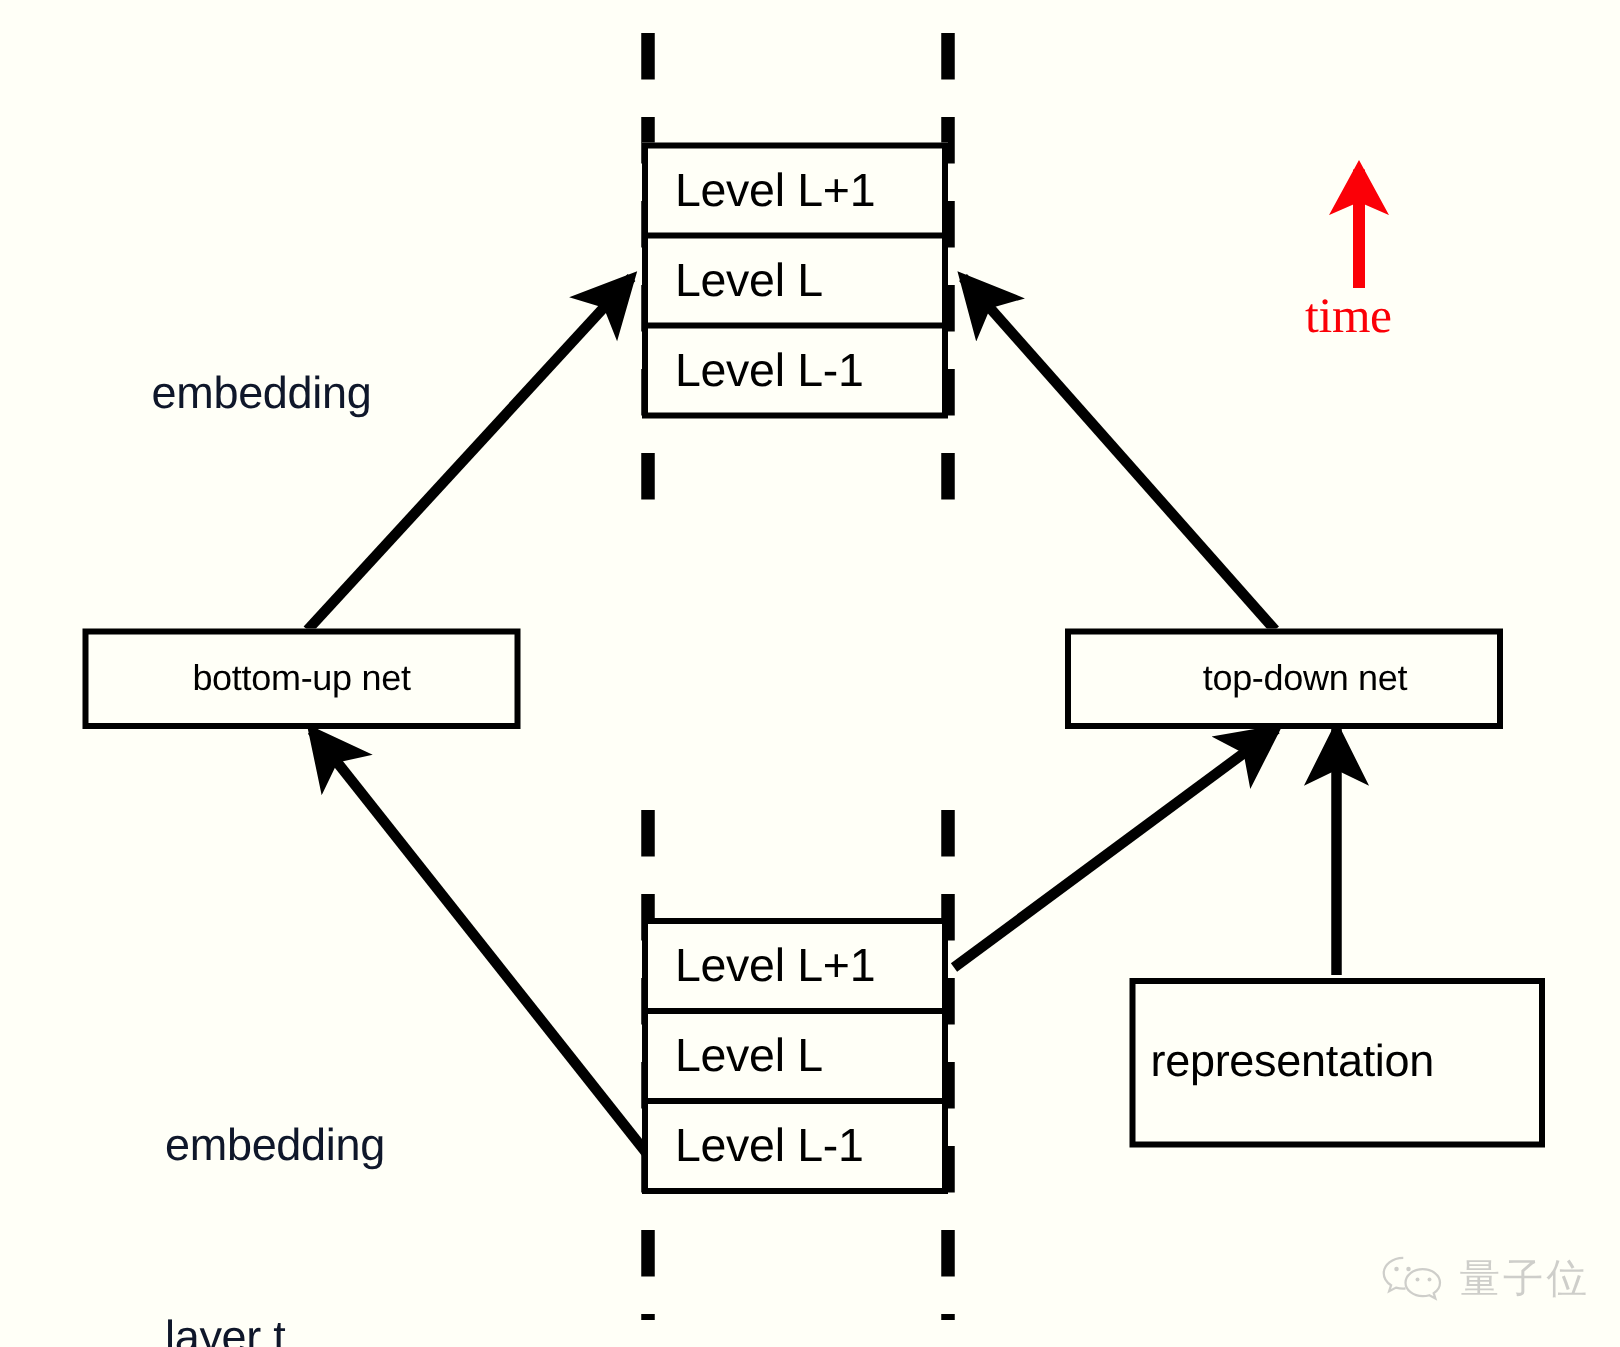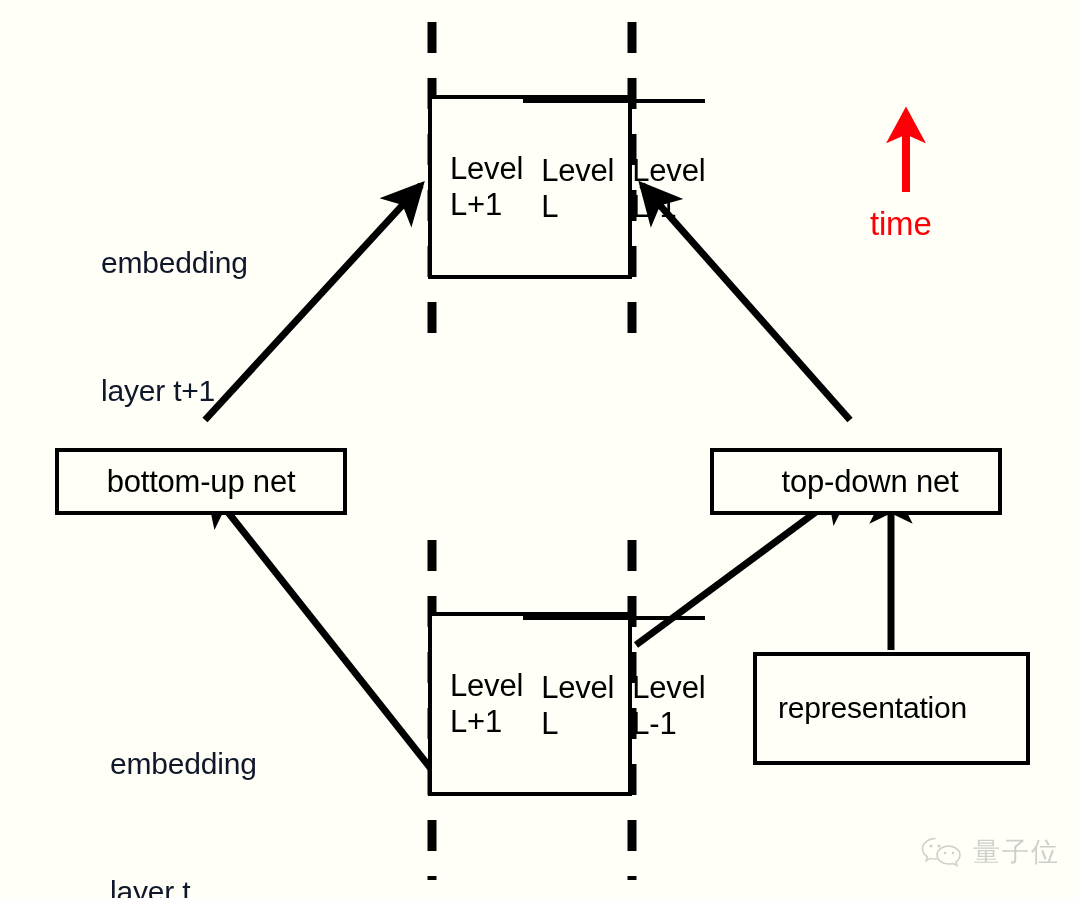--- a/index.html
+++ b/index.html
@@ -30,45 +30,45 @@
     display: flex;
     align-items: center;
     color: #000000;
   }
   .level-stack {
     position: absolute;
     box-sizing: border-box;
     border: 4px solid #000000;
     background: #fffff7;
     display: flex;
+    flex-direction: column;
   }
   .level-row {
     box-sizing: border-box;
     flex: 1 1 0;
     display: flex;
     align-items: center;
     padding-left: 18px;
     font-size: 31px;
     color: #000000;
     letter-spacing: -0.2px;
   }
   .level-row + .level-row {
     border-top: 4px solid #000000;
   }
   .net-box {
     justify-content: center;
-    font-size: 31px;
+    font-size: 24px;
     letter-spacing: -0.2px;
-    margin-top: 29px;
   }
   .repr-box {
     flex-direction: column;
     justify-content: center;
     align-items: flex-start;
-    padding-left: 21px;
+    padding-left: 10px;
     font-size: 30px;
     line-height: 1.42;
     letter-spacing: -0.2px;
   }
   .green-label {
     position: absolute;
     color: #0f172a;
     font-size: 30px;
     line-height: 1.42;
     letter-spacing: -0.2px;
@@ -145,29 +145,28 @@
   <div class="node-box net-box" style="left:55px; top:419px; width:292px; height:67px;">bottom-up net</div>
 
   <div class="node-box net-box" style="left:710px; top:419px; width:292px; height:67px;padding-left:28px;">top-down net</div>
 
   <div class="node-box repr-box" style="left:753px; top:652px; width:277px; height:113px;">
     <div>representation</div>
   </div>
 
   <div class="green-label" style="left:101px; top:157px;">
     <div>embedding</div>
-    <div>layer t+1</div>
   </div>
 
   <div class="green-label" style="left:110px; top:658px;">
     <div>embedding</div>
     <div>layer t</div>
   </div>
 
-  <div class="time-label" style="left:870px; top:205px;">time</div>
+  <div class="time-label" style="left:870px; top:193px;font-family:Liberation Serif, serif;">time</div>
 
   <div class="watermark" style="left:920px; top:834px;">
     <svg width="44" height="32" viewBox="0 0 44 32">
       <g fill="none" stroke="#8d8d8d" stroke-width="1.5">
         <path d="M15.5 2.5C8.2 2.5 2.5 7.2 2.5 12.8c0 3.2 1.9 6.1 4.9 8l-1.3 4 4.6-2.4c1.5.4 3.1.6 4.8.6
                  .5 0 1 0 1.5-.1"></path>
         <path d="M28.5 10c6.3 0 11.5 4.1 11.5 9.1 0 2.8-1.6 5.3-4.2 7l1.1 3.5-4-2.1c-1.4.4-2.9.6-4.4.6
                  -6.3 0-11.5-4.1-11.5-9 0-5 5.2-9.1 11.5-9.1z"></path>
       </g>
       <circle cx="11" cy="10" r="1.5" fill="#8d8d8d"></circle>

